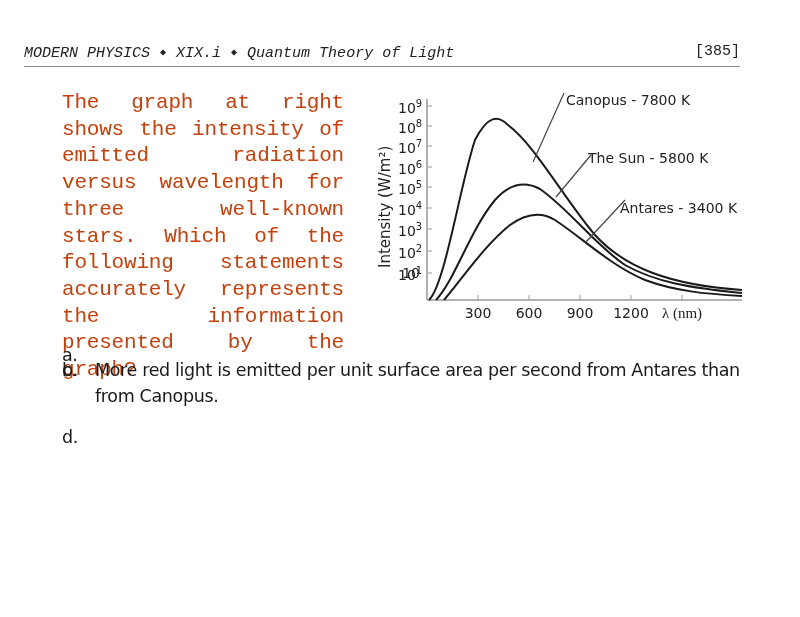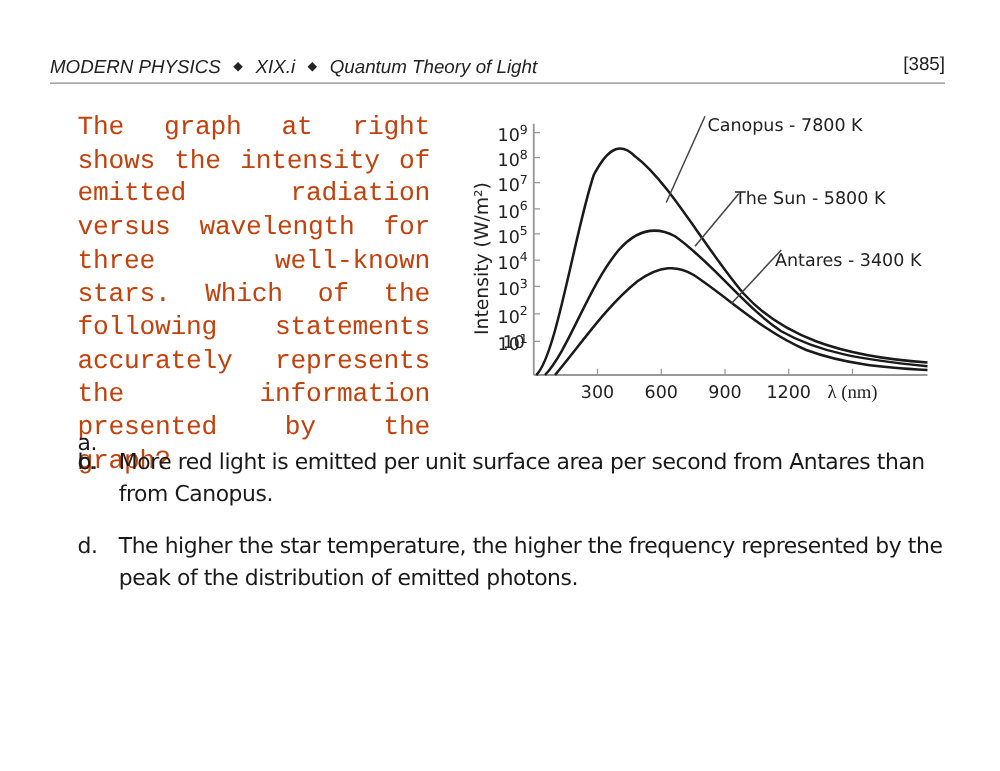--- a/index.html
+++ b/index.html
@@ -1,23 +1,23 @@
 <!DOCTYPE html>
 <html><head>
   <meta charset="utf-8">
   <style>
     html, body { margin: 0; padding: 0; }
     body {
       width: 800px; height: 617px; background: #ffffff; position: relative;
       overflow: hidden; color: #1a1a1a;
     }
     .header {
-      position: absolute; left: 40px; top: 42px; width: 716px; height: 24px;
+      position: absolute; left: 24px; top: 42px; width: 716px; height: 24px;
       border-bottom: 1.5px solid #8a8a8a;
-      font-family: Liberation Sans, sans-serif; font-style: italic; font-size: 15px;
+      font-family: Liberation Mono, monospace; font-style: italic; font-size: 15px;
       color: #222;
     }
     .header .crumbs { position: absolute; left: 0; top: 3px; white-space: nowrap; }
     .header .crumbs span { display: inline-block; }
     .header .sep { font-style: normal; font-size: 10px; margin: 0 10px; position: relative; top: -2px; }
     .header .page { position: absolute; right: 0; top: 1px; font-style: normal; font-size: 15px; }
     .question {
       position: absolute; left: 62px; top: 90px; width: 282px;
       font-family: Liberation Mono, monospace; font-size: 21px; line-height: 26.7px;
       text-align: justify; color: #c2410c; letter-spacing: -0.2px;
@@ -121,15 +121,14 @@
   </div>
   <div class="option">
     <span class="letter">b.</span>
   </div>
   <div class="option">
     <span class="letter">c.</span>
     <span>More red light is emitted per unit surface area per second from Antares than from Canopus.</span>
   </div>
   <div class="option">
     <span class="letter">d.</span>
-    <span>The higher the star temperature, the higher the frequency represented by the peak of the distribution of emitted photons.</span>
   </div>
 </div>
 
 </body></html>

